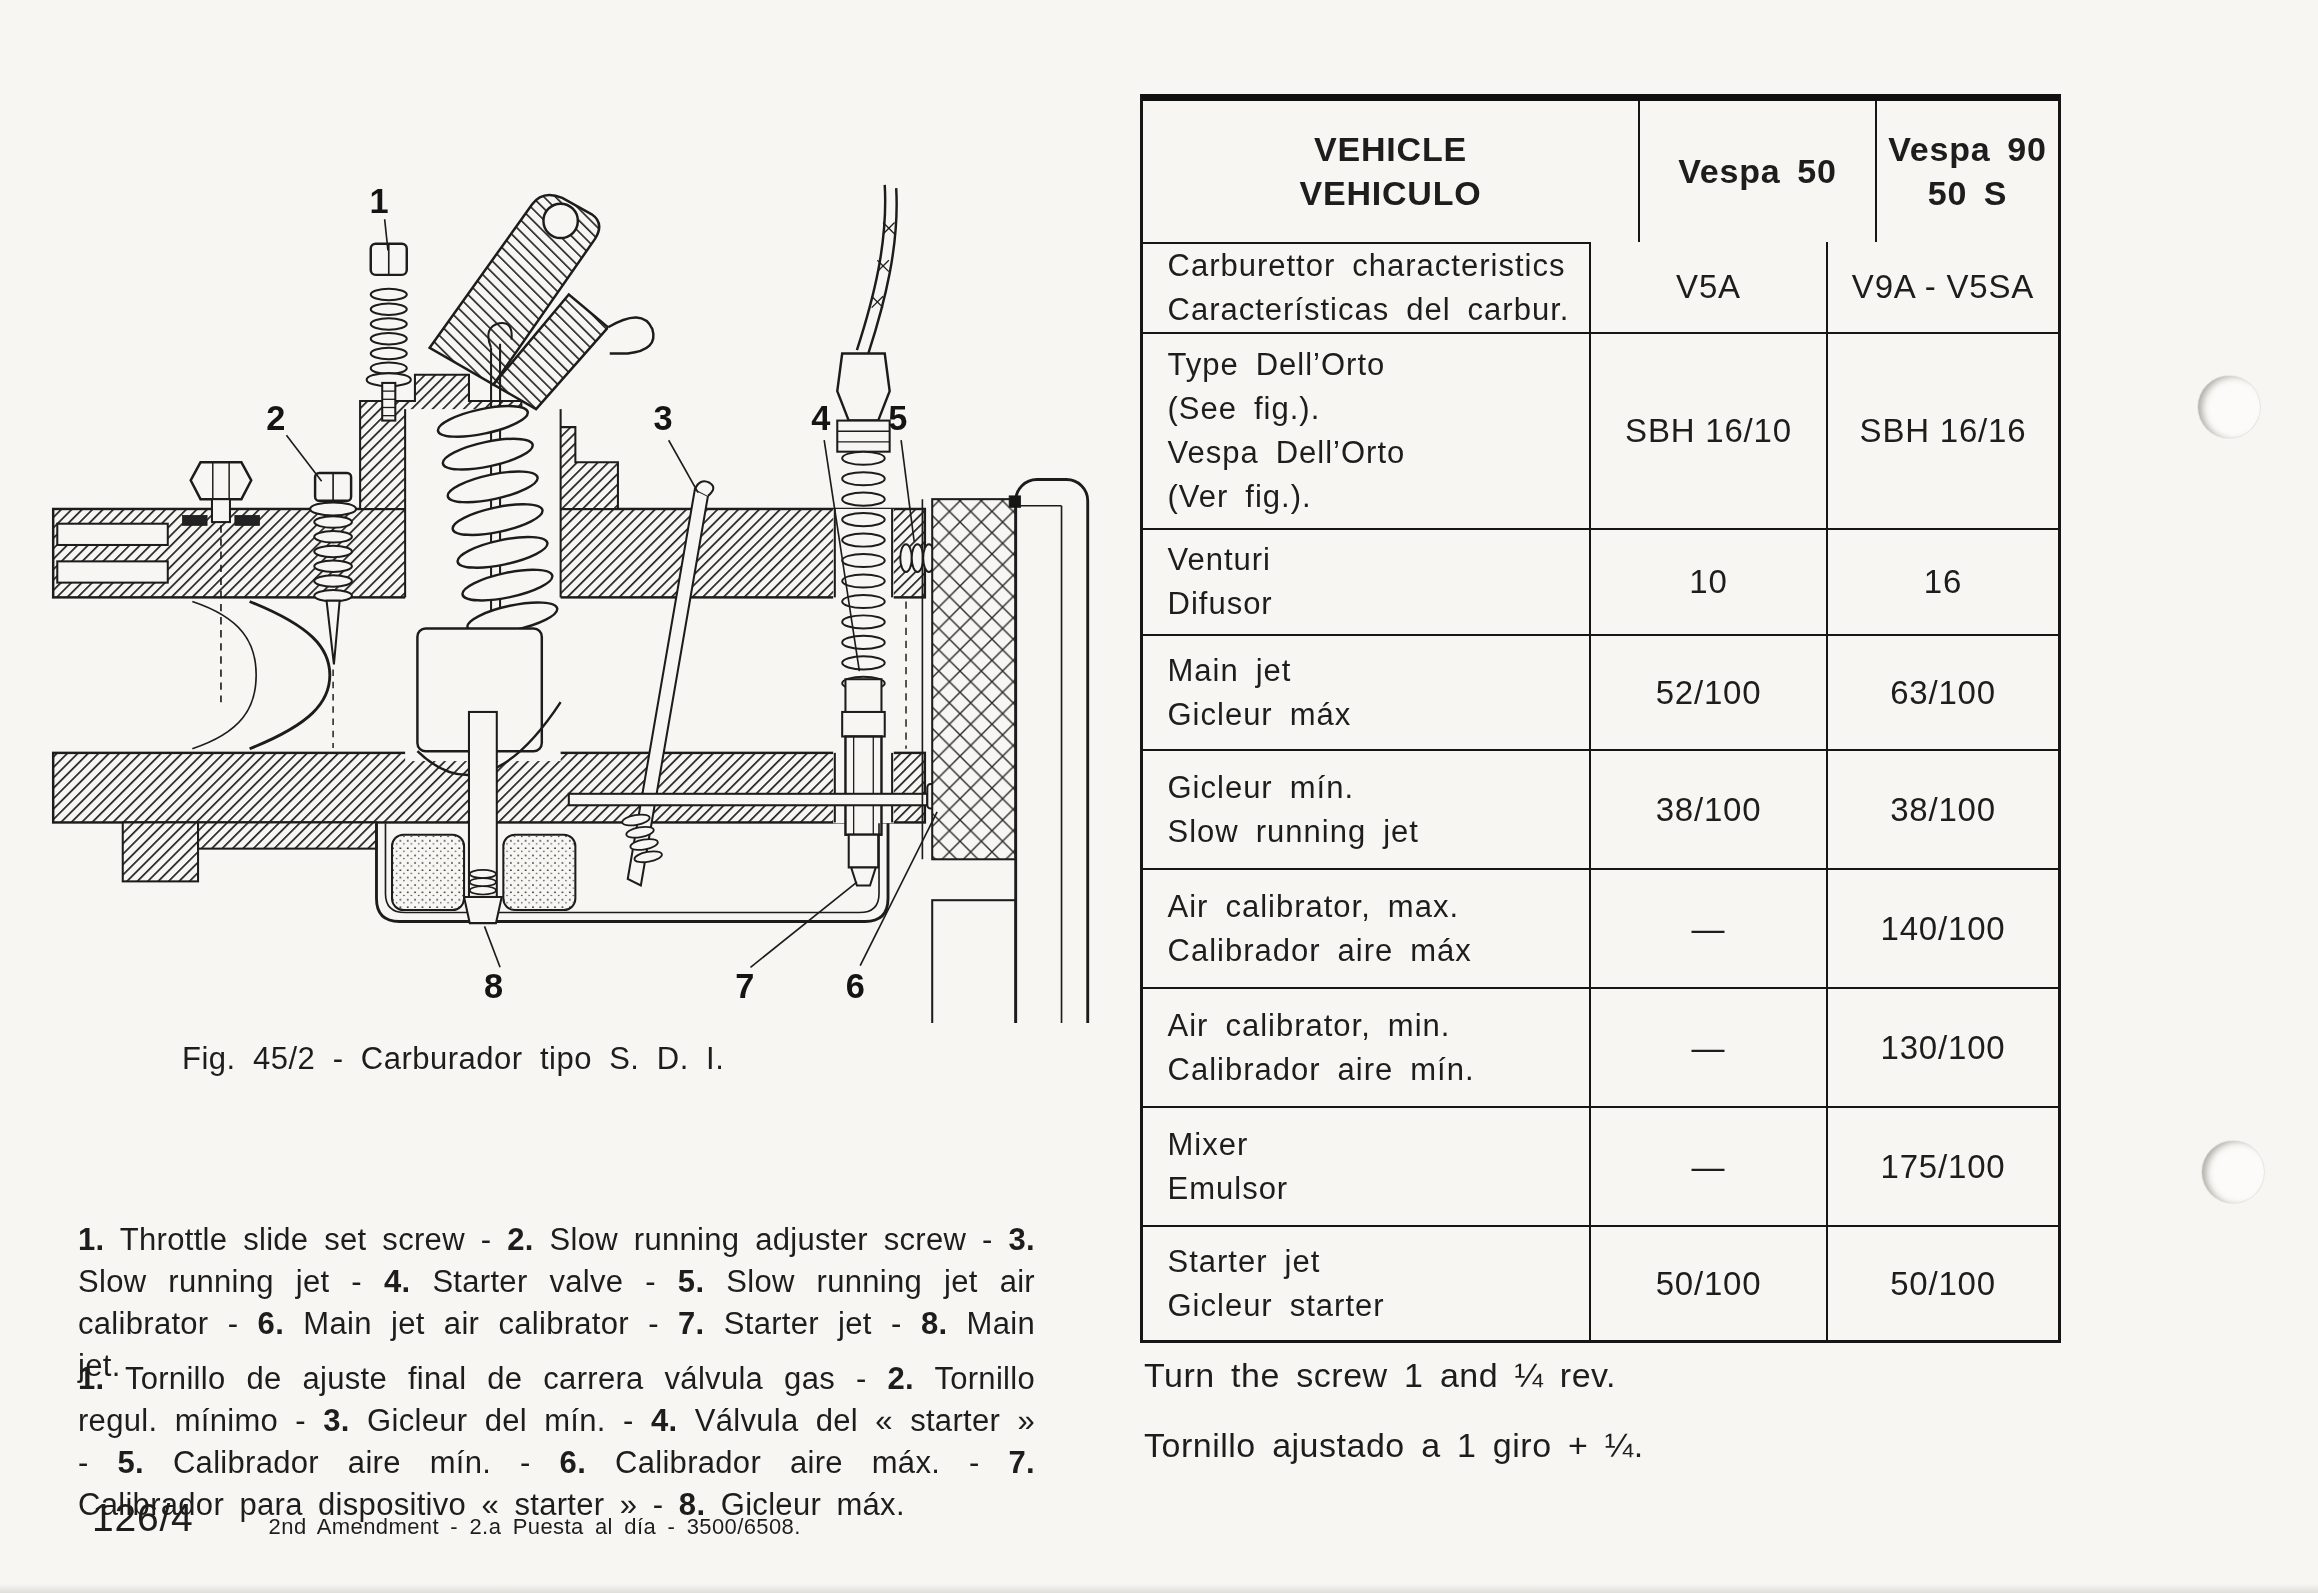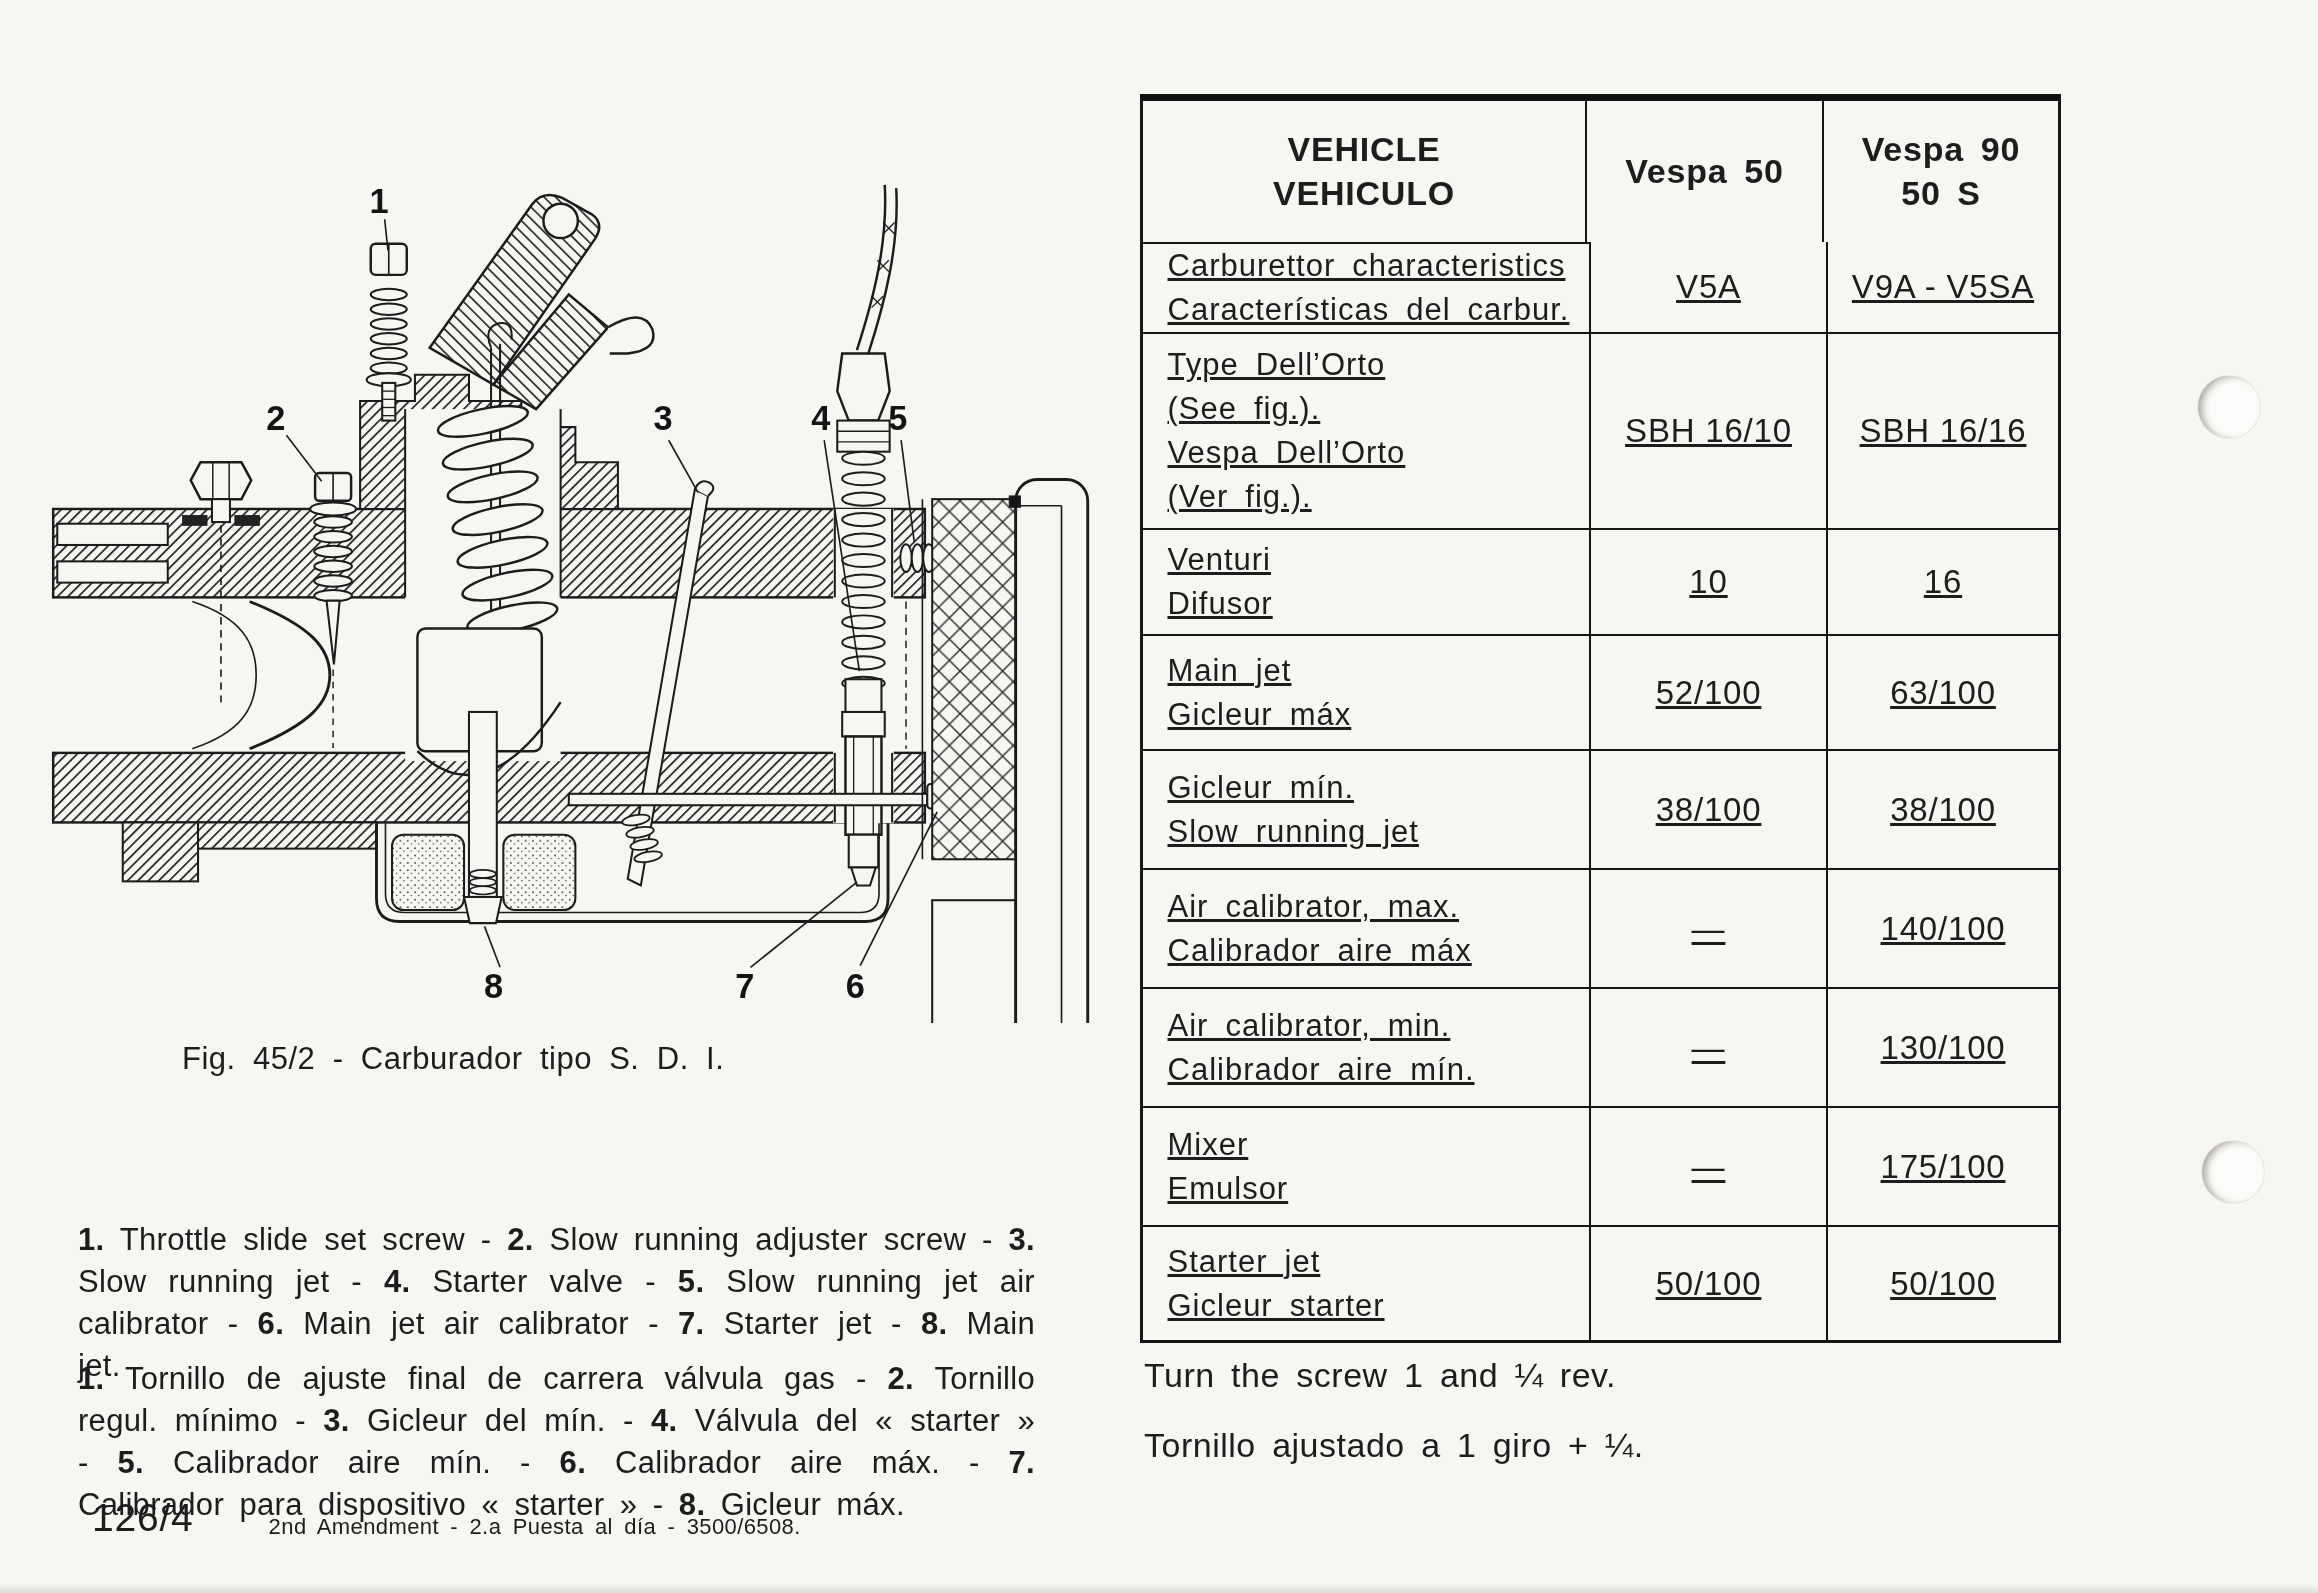--- a/index.html
+++ b/index.html
@@ -4,24 +4,24 @@
 <style>
   html,body{margin:0;padding:0;background:#888;}
   .page{position:relative;width:2319px;height:1594px;background:#f7f6f2;overflow:hidden;
         font-family:"Liberation Sans",sans-serif;color:#1d1d1d;}
   
   .spec-table{position:absolute;left:1140px;top:94px;width:921px;box-sizing:border-box;
               border:3.3px solid #161616;border-top:7.4px solid #111;background:#f7f6f2;}
   .thead{display:flex;height:141px;}
   .hc{box-sizing:border-box;display:flex;flex-direction:column;justify-content:center;align-items:center;
       font-weight:bold;font-size:34px;letter-spacing:0.8px;word-spacing:6.5px;line-height:1.28;}
-  .hc1{width:442px;}
+  .hc1{width:495px;}
   .hc2{width:237px;border-left:2.5px solid #161616;}
   .hc3{flex:1;border-left:2.5px solid #161616;}
-  .trow{display:flex;min-height:119px;text-decoration:underline;}
+  .trow{display:flex;min-height:119px;}
   .trow .cell{box-sizing:border-box;border-top:2.5px solid #161616;}
   .c1{width:446px;display:flex;flex-direction:column;justify-content:center;padding-left:24.5px;
       font-size:31px;letter-spacing:1px;word-spacing:7.4px;line-height:1.42;}
   .lab{white-space:pre-line;}
   .c2{width:237px;border-left:2.5px solid #161616;display:flex;align-items:center;justify-content:center;
       font-size:33px;letter-spacing:0.8px;}
   .c3{flex:1;border-left:2.5px solid #161616;display:flex;align-items:center;justify-content:center;
       font-size:33px;letter-spacing:0.8px;}
   .trow:nth-of-type(1){min-height:90px;}
   .trow:nth-of-type(2){min-height:196px;}

